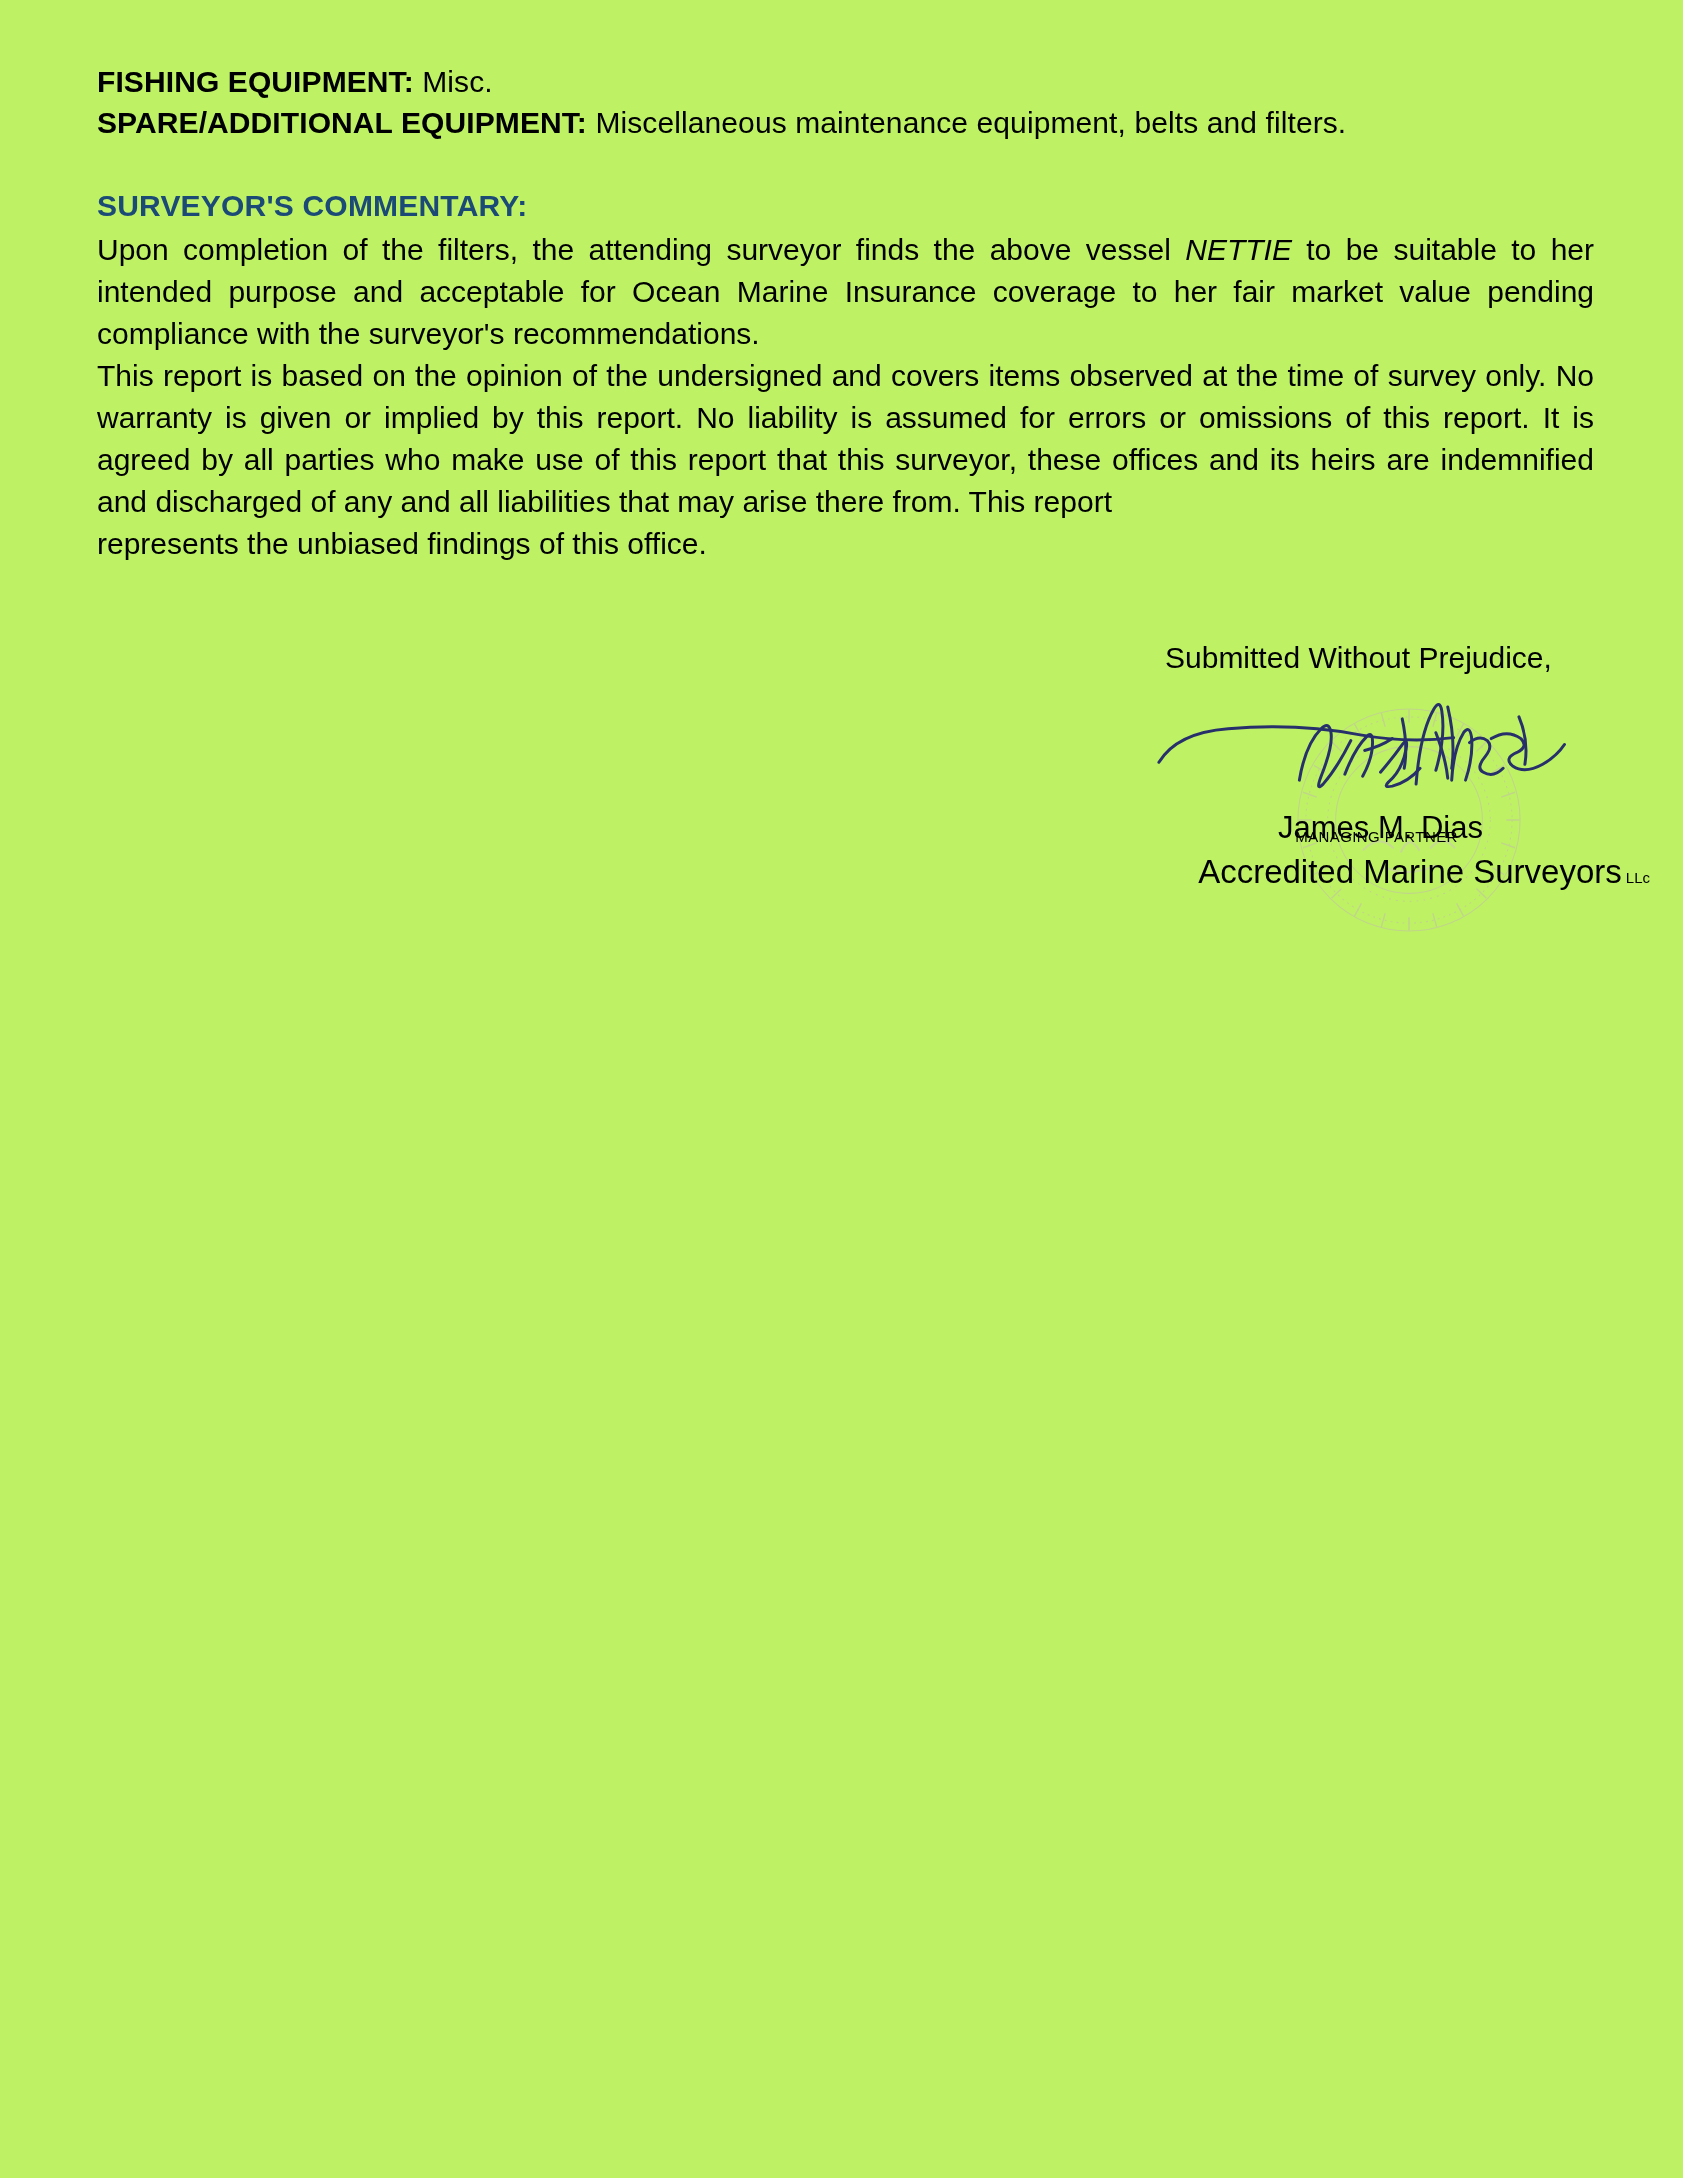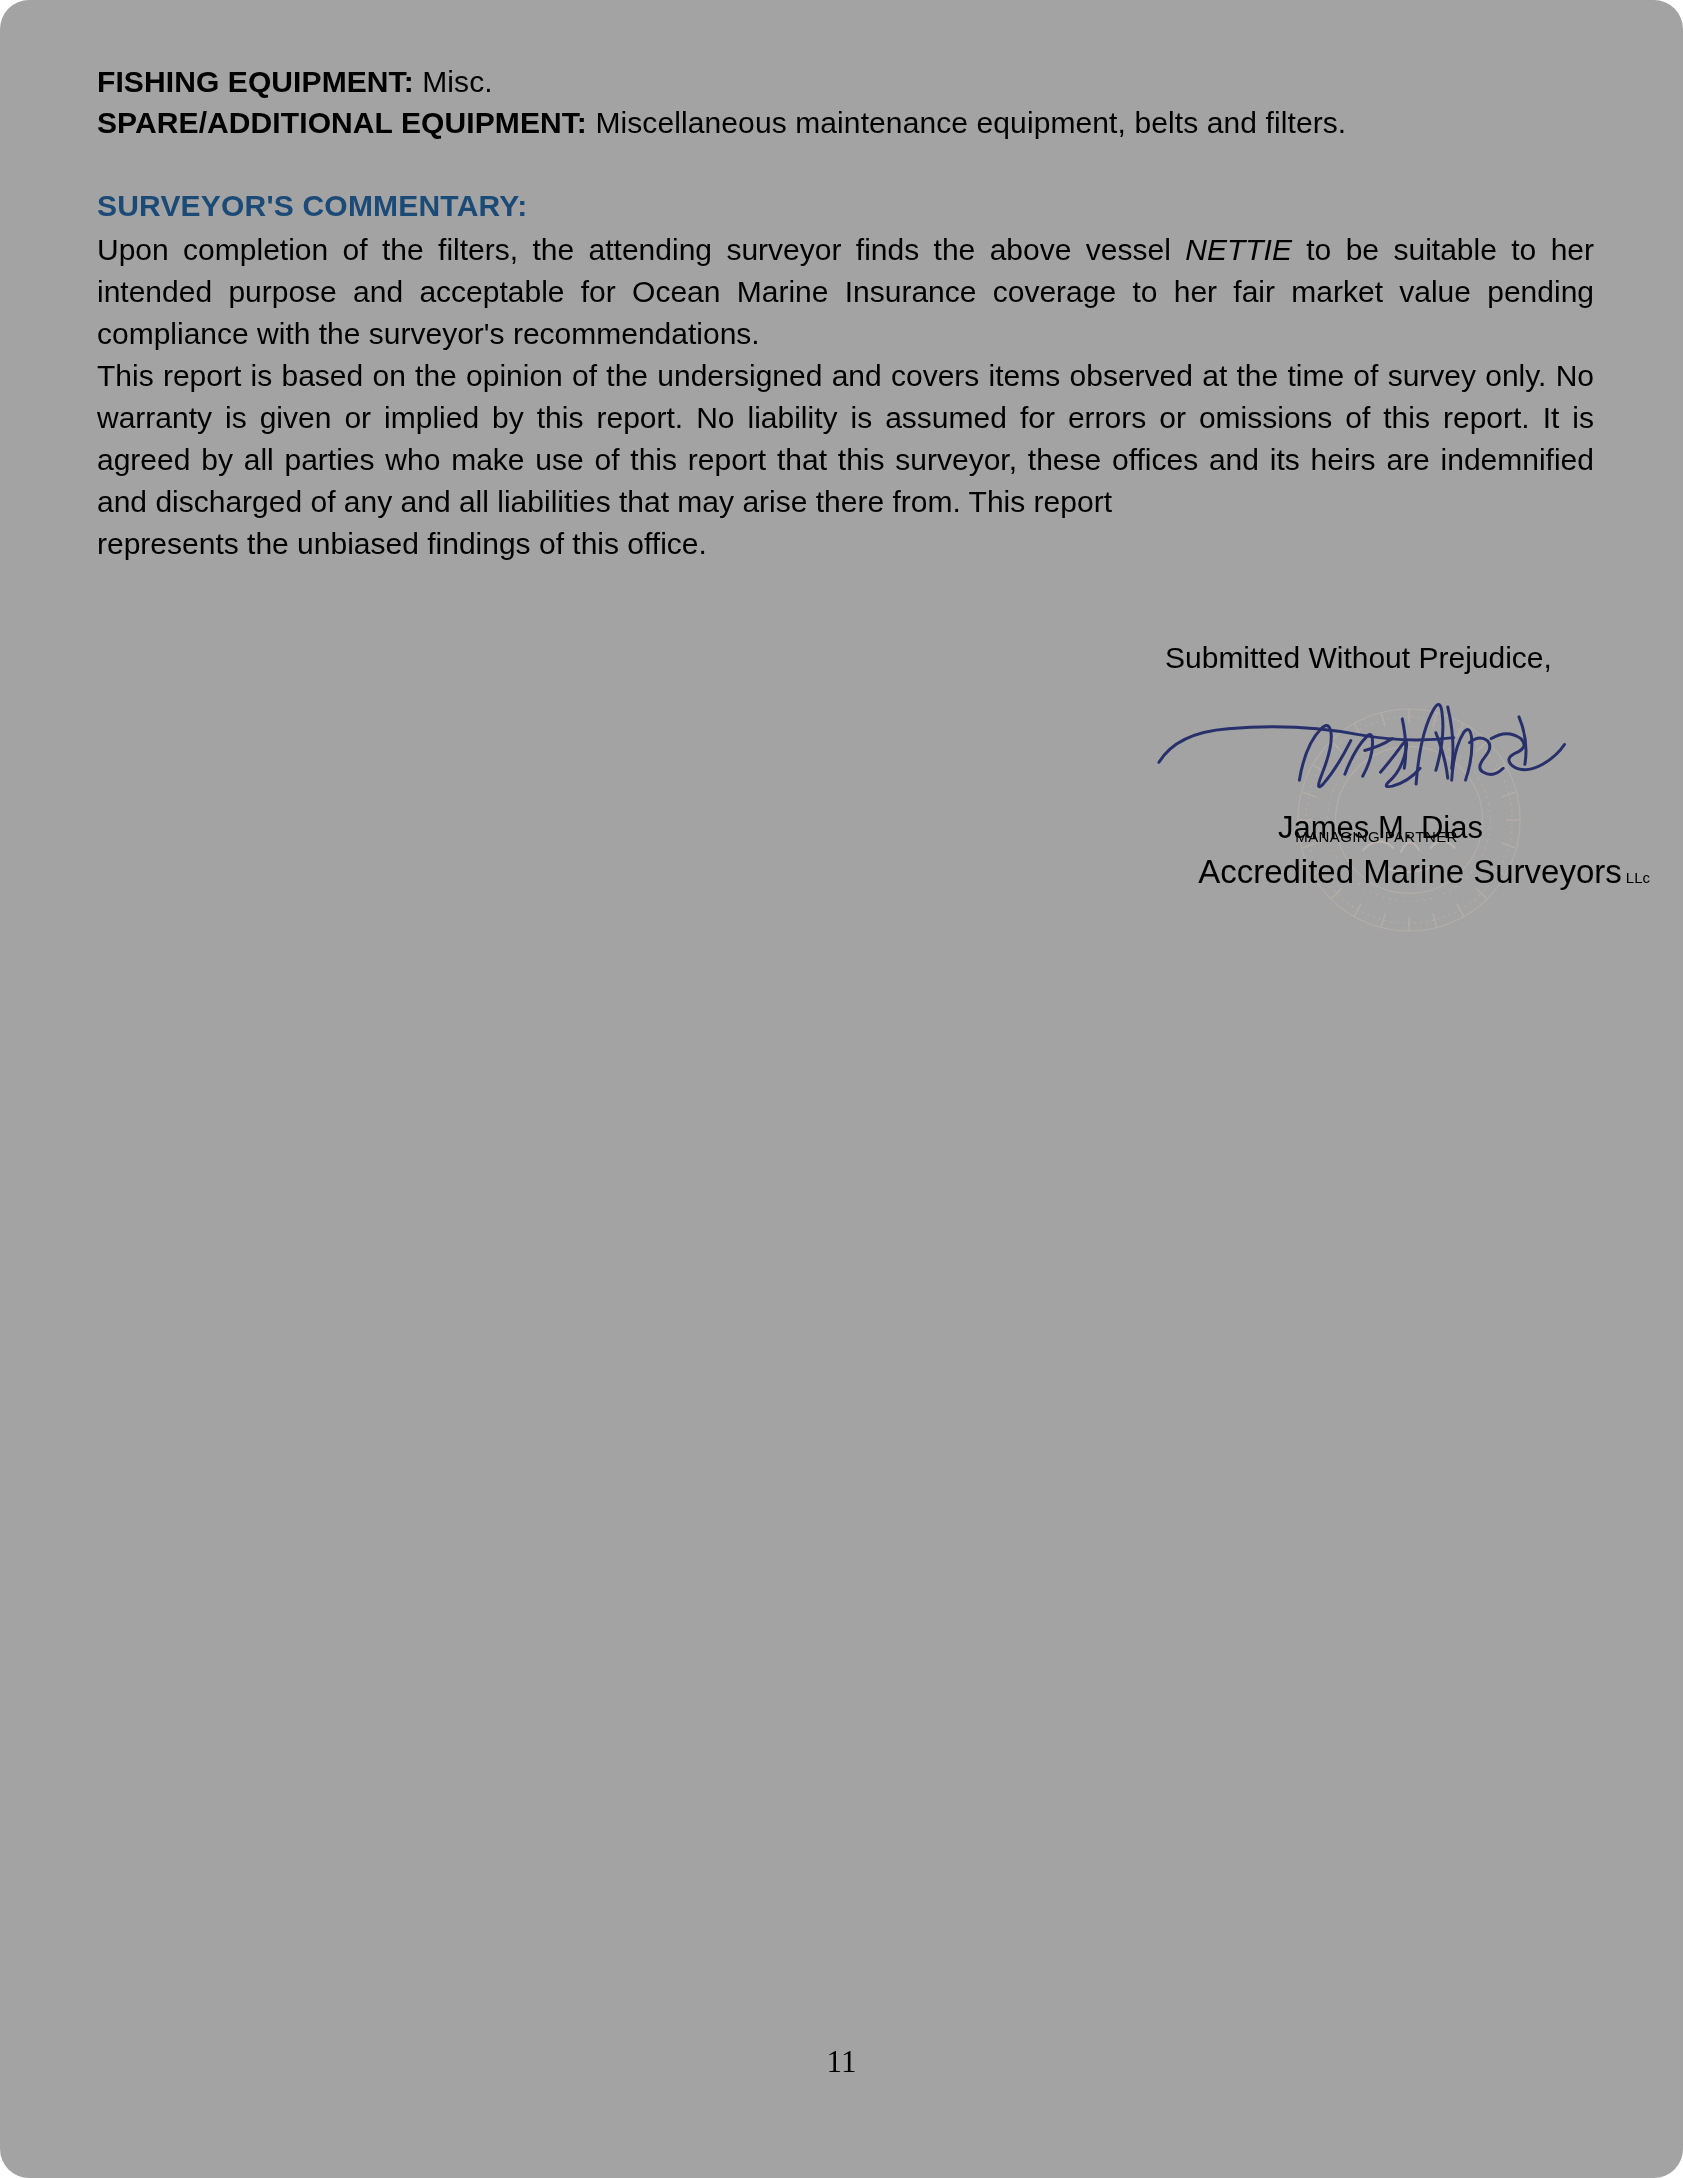--- a/index.html
+++ b/index.html
@@ -13,22 +13,21 @@
     height: 2178px;
     position: relative;
     font-family: "Liberation Sans", sans-serif;
     color: #000000;
     overflow: hidden;
   }
 
   .page {
     position: absolute;
     inset: 0;
-    background: #a3a3a3;
-    border-radius: 29px;
+    background: #bef264;
   }
 
   .content {
     position: absolute;
     left: 97px;
     top: 61px;
     width: 1497px;
   }
 
   
@@ -266,16 +265,15 @@
 
       <div class="signer-title">MANAGING PARTNER</div>
 
       <div class="company-line">
         <span>Accredited Marine Surveyors</span><span class="company-suffix">LLc</span>
       </div>
 
     </div>
   </div>
 
-  <div class="page-number">11</div>
 
 </div>
 
 
 </body></html>

